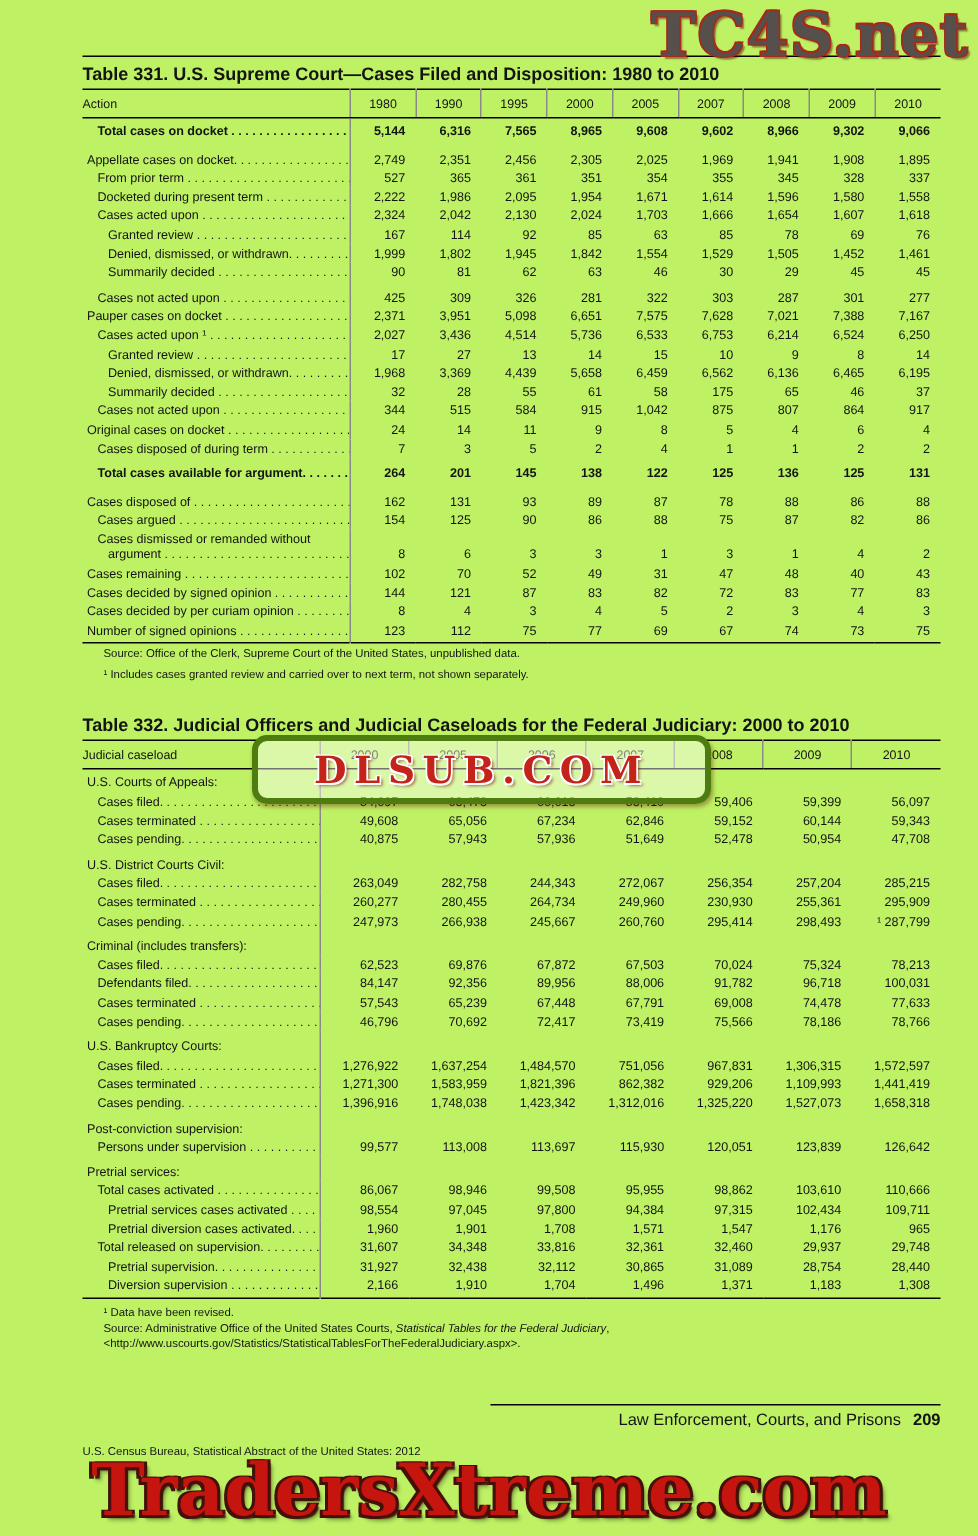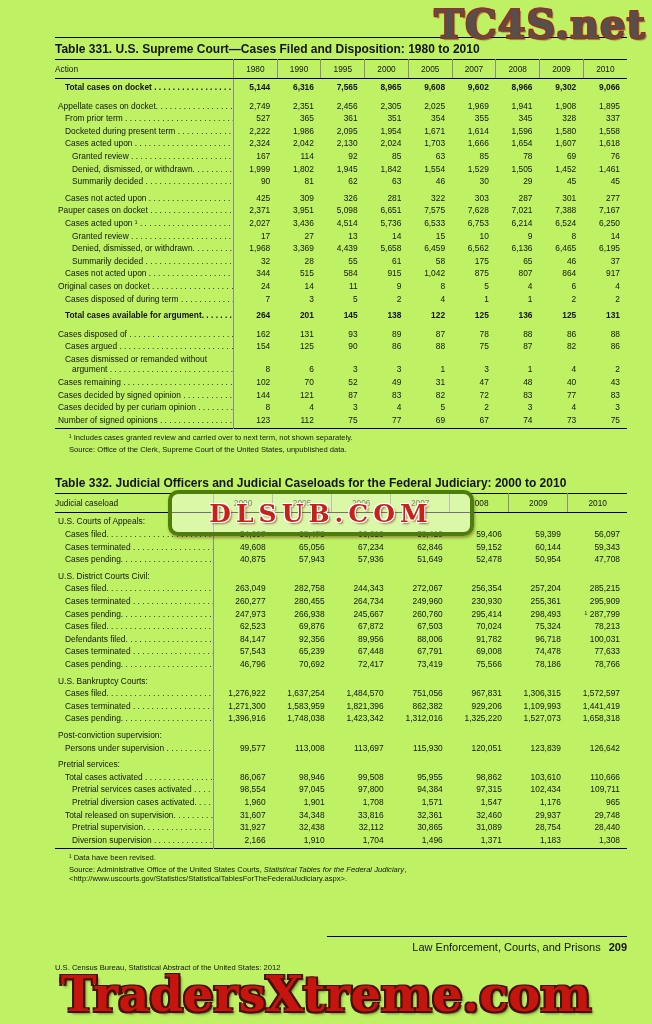--- a/index.html
+++ b/index.html
@@ -372,22 +372,22 @@
             <td class="num">75</td>
             <td class="num">77</td>
             <td class="num">69</td>
             <td class="num">67</td>
             <td class="num">74</td>
             <td class="num">73</td>
             <td class="num">75</td>
           </tr>
         </tbody>
       </table>
+    <div class="footnote">Source: Office of the Clerk, Supreme Court of the United States, unpublished data.</div>
     <div class="footnote fn-first">¹ Includes cases granted review and carried over to next term, not shown separately.</div>
-    <div class="footnote">Source: Office of the Clerk, Supreme Court of the United States, unpublished data.</div>
 
     <h1 class="tbl-title t332-title">Table 332. Judicial Officers and Judicial Caseloads for the Federal Judiciary: 2000 to 2010</h1>
     <table class="stat-table t332">
         <thead>
           <tr>
             <th class="stub-h">Judicial caseload</th>
             <th class="year-h">2000</th>
             <th class="year-h">2005</th>
             <th class="year-h">2006</th>
             <th class="year-h">2007</th>
@@ -469,20 +469,30 @@
           </tr>
           <tr>
             <td class="stub" style="padding-left: 10px;">Cases pending. . . . . . . . . . . . . . . . . . . . .</td>
             <td class="num">247,973</td>
             <td class="num">266,938</td>
             <td class="num">245,667</td>
             <td class="num">260,760</td>
             <td class="num">295,414</td>
             <td class="num">298,493</td>
             <td class="num">¹ 287,799</td>
+          </tr>
+          <tr class="gap">
+            <td class="stub" style="padding-left: 3px;">Criminal (includes transfers):</td>
+            <td class="num"></td>
+            <td class="num"></td>
+            <td class="num"></td>
+            <td class="num"></td>
+            <td class="num"></td>
+            <td class="num"></td>
+            <td class="num"></td>
           </tr>
           <tr>
             <td class="stub" style="padding-left: 10px;">Cases filed. . . . . . . . . . . . . . . . . . . . . . . . .</td>
             <td class="num">62,523</td>
             <td class="num">69,876</td>
             <td class="num">67,872</td>
             <td class="num">67,503</td>
             <td class="num">70,024</td>
             <td class="num">75,324</td>
             <td class="num">78,213</td>

